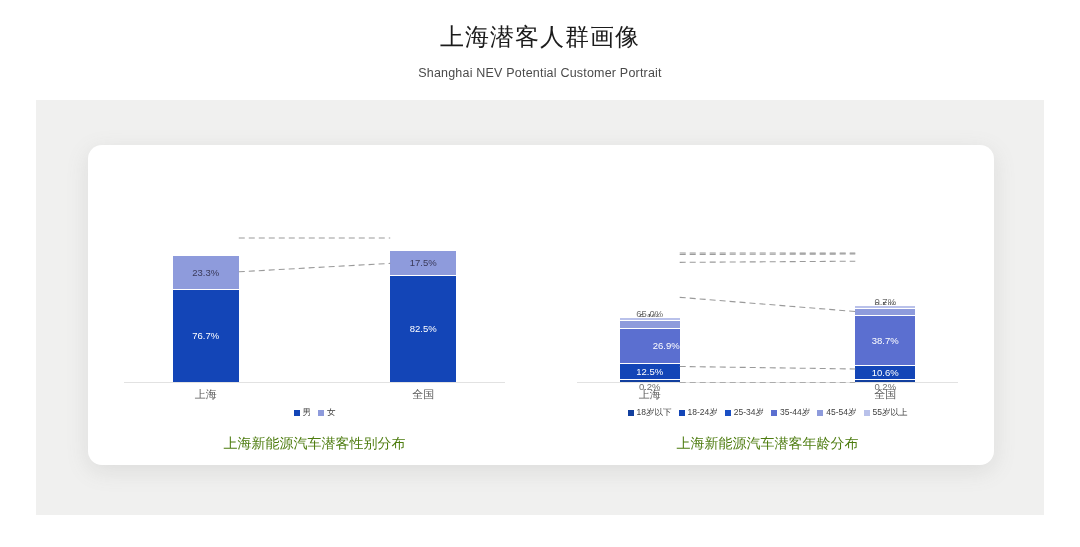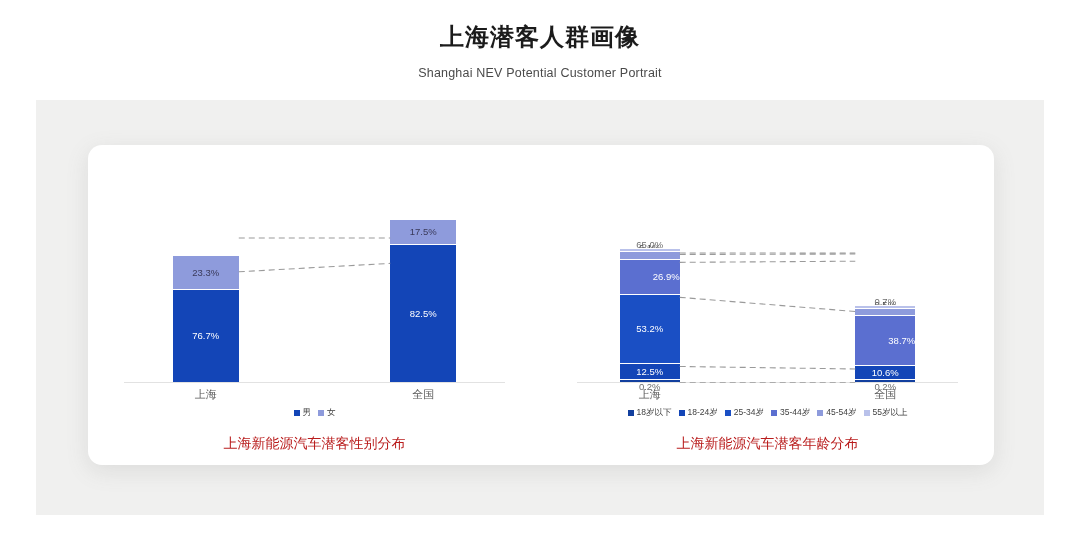--- a/index.html
+++ b/index.html
@@ -10,21 +10,21 @@
     overflow:hidden;
     position:relative;
   }
   .header{
     width:100%;
     padding-top:22px;
     text-align:center;
   }
   .header .title{
     font-size:24px;
-    font-weight:bold;
+    font-weight:normal;
     color:#1b1b1b;
     letter-spacing:1px;
     line-height:1.25;
   }
   .header .subtitle{
     font-size:12.5px;
     color:#4a4a4a;
     margin-top:14px;
     letter-spacing:.2px;
   }
@@ -129,21 +129,21 @@
     width:6px;height:6px;
     display:inline-block;
     flex:0 0 auto;
   }
 
   .caption{
     position:absolute;
     top:290px;left:0;right:0;
     text-align:center;
     font-size:14px;
-    color:#b91c1c;
+    color:#4d7c0f;
   }
 
   .connectors{
     position:absolute;
     left:0;top:48px;
     width:100%;height:190px;
     pointer-events:none;
   }
 </style>
 </head>
@@ -164,21 +164,21 @@
       <div class="axis-line"></div>
     <div class="bar" style="width: 66px; left: calc(26% - 33px);">
           <div class="seg" style="height: 93px; background: rgb(19, 69, 183);">
             <span class="lbl" style="color: rgb(255, 255, 255);">76.7%</span>
           </div>
           <div class="seg" style="height: 33.785px; background: rgb(142, 155, 220);">
             <span class="lbl" style="color: rgb(58, 58, 90);">23.3%</span>
           </div>
         </div>
         <div class="bar" style="width: 66px; left: calc(74% - 33px);">
-          <div class="seg" style="height: 138px; background: rgb(19, 69, 183);">
+          <div class="seg" style="height: 107px; background: rgb(19, 69, 183);">
             <span class="lbl" style="color: rgb(255, 255, 255);">82.5%</span>
           </div>
           <div class="seg" style="height: 25.375px; background: rgb(142, 155, 220);">
             <span class="lbl" style="color: rgb(58, 58, 90);">17.5%</span>
           </div>
         </div>
       </div>
     <svg class="connectors" id="gender-connectors">
         <line x1="150.78" y1="78.785" x2="302.21999999999997" y2="70.375" stroke="#9a9a9a" stroke-width="1.1" stroke-dasharray="6 4"></line>
         <line x1="150.78" y1="45" x2="302.21999999999997" y2="45" stroke="#9a9a9a" stroke-width="1.1" stroke-dasharray="6 4"></line>
@@ -201,41 +201,38 @@
   <div class="chart-block">
     <div class="plot" id="age-plot">
       <div class="axis-line"></div>
     <div class="bar" style="width: 60px; left: calc(24% - 30px);">
           <div class="seg tiny below" style="height: 3px; background: rgb(18, 63, 158);">
             <span class="lbl" style="color: rgb(111, 111, 111);">0.2%</span>
           </div>
           <div class="seg" style="height: 16.25px; background: rgb(19, 69, 183);">
             <span class="lbl" style="color: rgb(255, 255, 255);">12.5%</span>
           </div>
-          <div class="seg" style="height: 69.16px; background: rgb(26, 79, 196);">
-            <span class="lbl" style="color: rgb(255, 255, 255);">53.2%</span>
-          </div>
           <div class="seg" style="height: 34.97px; background: rgb(91, 111, 208); justify-content: flex-end;">
             <span class="lbl" style="color: rgb(255, 255, 255);">26.9%</span>
           </div>
           <div class="seg tiny above" style="height: 7.93px; background: rgb(142, 155, 220);">
             <span class="lbl" style="color: rgb(74, 74, 74);">6.1%</span>
           </div>
           <div class="seg tiny above" style="height: 3px; background: rgb(185, 193, 234);">
             <span class="lbl" style="color: rgb(111, 111, 111);">65.0%</span>
           </div>
         </div>
         <div class="bar" style="width: 60px; left: calc(76% - 30px);">
           <div class="seg tiny below" style="height: 3px; background: rgb(18, 63, 158);">
             <span class="lbl" style="color: rgb(111, 111, 111);">0.2%</span>
           </div>
           <div class="seg" style="height: 13.78px; background: rgb(19, 69, 183);">
             <span class="lbl" style="color: rgb(255, 255, 255);">10.6%</span>
           </div>
-          <div class="seg" style="height: 50.31px; background: rgb(91, 111, 208); justify-content: flex-end;">
+          <div class="seg" style="height: 50.31px; background: rgb(91, 111, 208);">
             <span class="lbl" style="color: rgb(255, 255, 255);">38.7%</span>
           </div>
           <div class="seg tiny above" style="height: 7.15px; background: rgb(142, 155, 220);">
             <span class="lbl" style="color: rgb(74, 74, 74);">0.5%</span>
           </div>
           <div class="seg tiny above" style="height: 3px; background: rgb(185, 193, 234);">
             <span class="lbl" style="color: rgb(111, 111, 111);">0.7%</span>
           </div>
         </div>
       </div>

